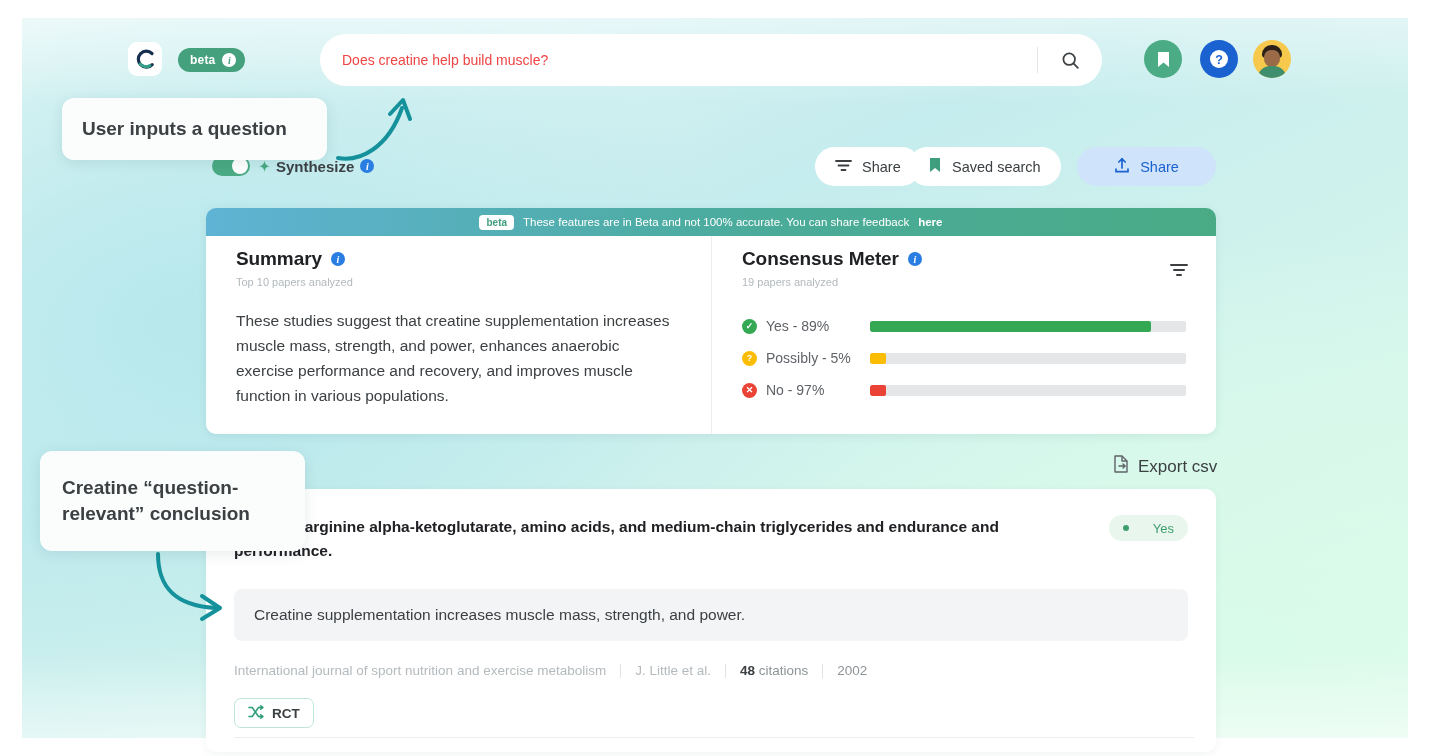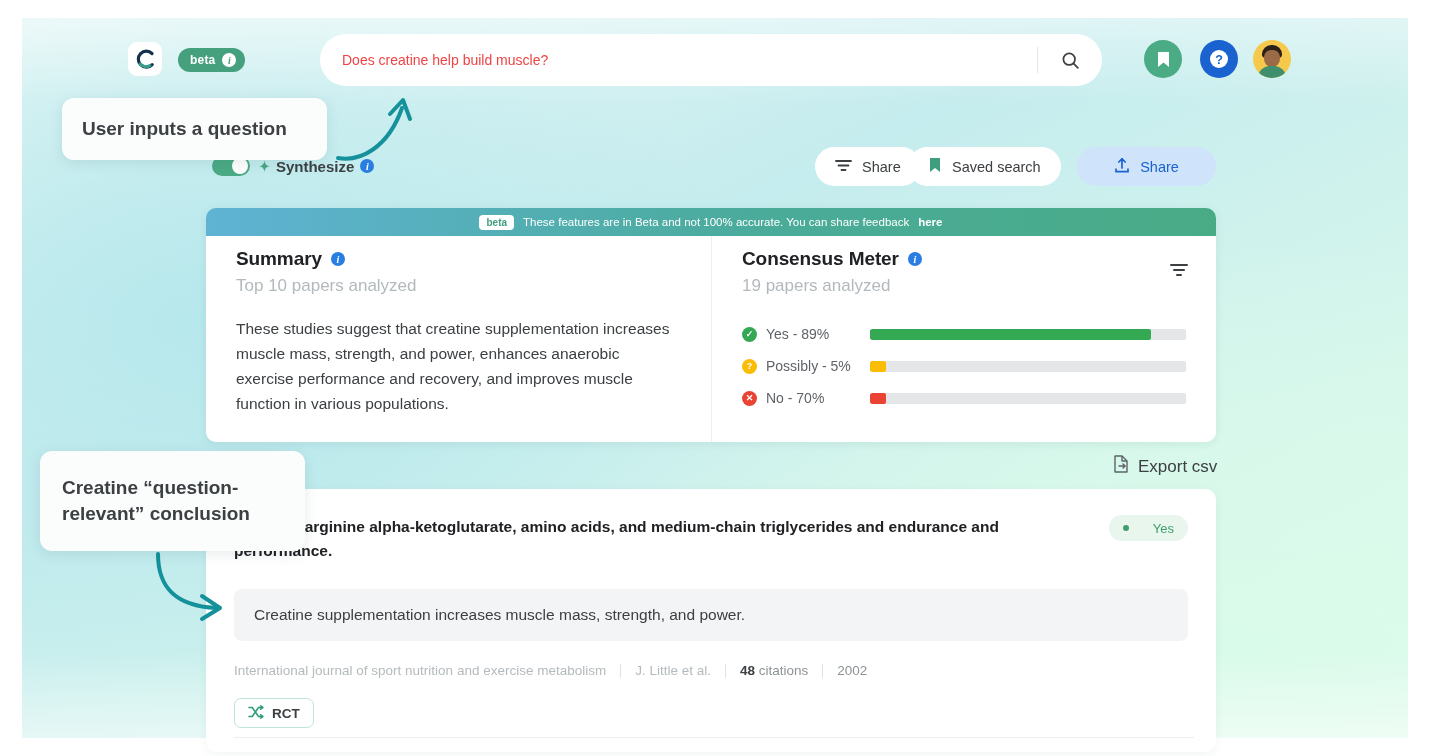--- a/index.html
+++ b/index.html
@@ -131,21 +131,21 @@
   }
   .beta-banner a { color: #fff; font-weight: 700; text-decoration: none; }
   .panel-body { display: flex; background: #ffffff; }
   .panel-col { padding: 12px 30px 26px 30px; }
   .col-left  { width: 505px; }
   .col-right { width: 505px; border-left: 1px solid #eceff0; position: relative; }
   .col-title {
     display: flex; align-items: center; gap: 9px;
     font-size: 19px; font-weight: 700; color: #202124; letter-spacing: -.1px;
   }
-  .col-sub { margin-top: 6px; font-size: 17px; color: #b2b9bd; }
+  .col-sub { margin-top: 6px; font-size: 11px; color: #b2b9bd; }
   .summary-text {
     margin-top: 20px; font-size: 15.5px; line-height: 1.62; color: #3c4043; max-width: 450px;
   }
   .filter-lines {
     position: absolute; right: 28px; top: 28px; cursor: pointer;
     display: flex; flex-direction: column; align-items: center; gap: 3px;
   }
   .filter-lines span { display:block; background:#3c4043; height:2px; border-radius:1px; }
   .filter-lines span:nth-child(1){ width:18px; }
   .filter-lines span:nth-child(2){ width:12px; }
@@ -346,21 +346,21 @@
                 <span class="m-ico" style="background: rgb(251, 188, 4);">?</span>
                 <span>Possibly - 5%</span>
               </div>
               <div class="bar-track">
                 <div class="bar-fill" style="width: 5%; background: rgb(251, 188, 4);"></div>
               </div>
             </div>
             <div class="meter-row">
               <div class="meter-label">
                 <span class="m-ico" style="background: rgb(234, 67, 53);">✕</span>
-                <span>No - 70%</span>
+                <span>No - 97%</span>
               </div>
               <div class="bar-track">
                 <div class="bar-fill" style="width: 5%; background: rgb(234, 67, 53);"></div>
               </div>
             </div>
           </div>
       </div>
     </div>
   </div>
 

